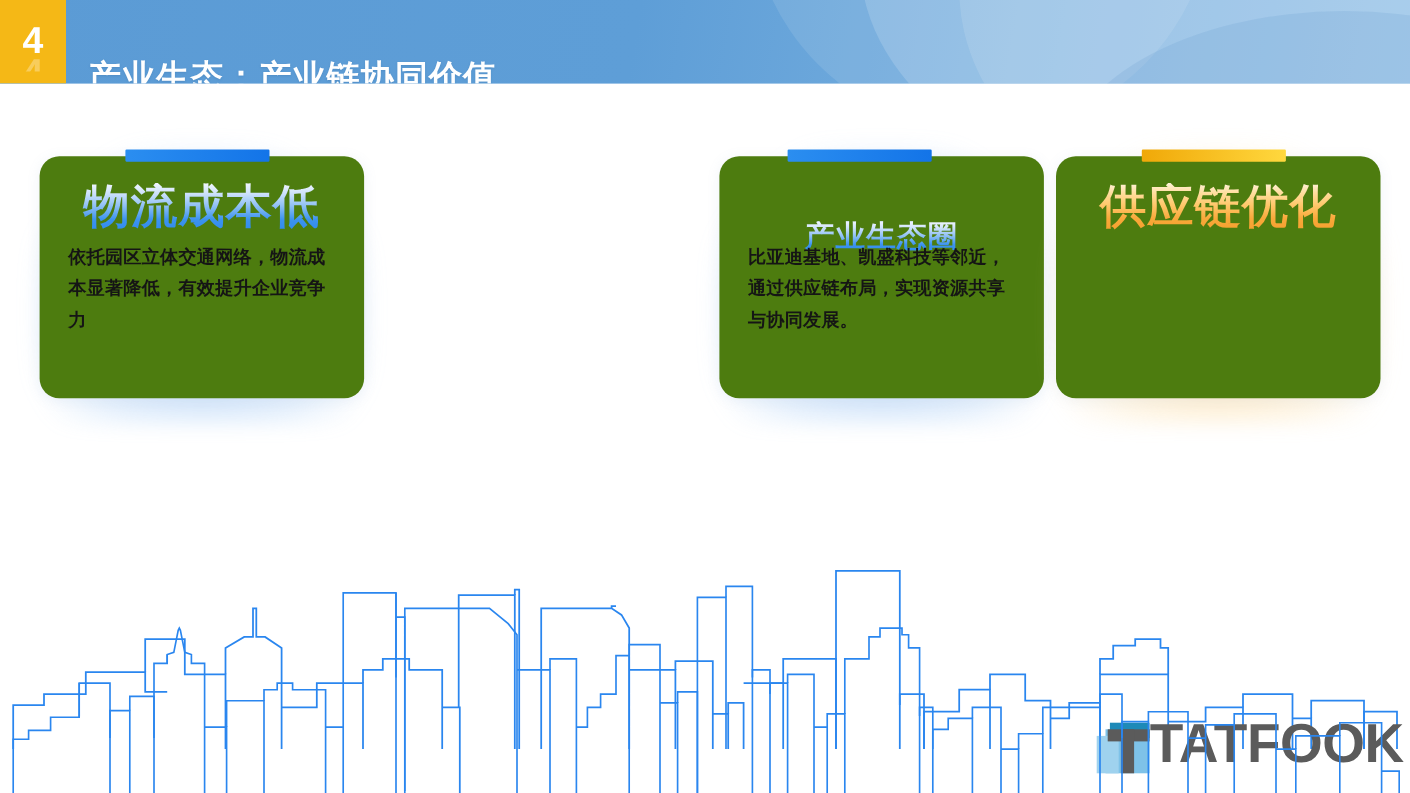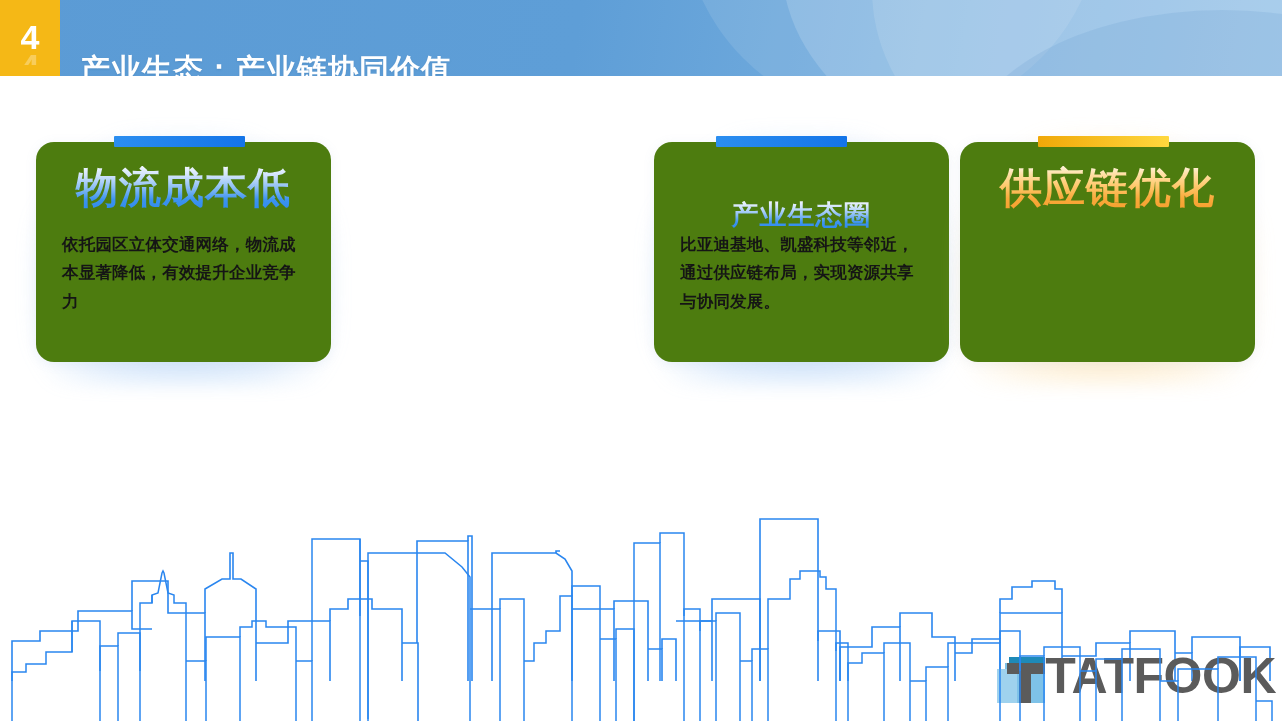--- a/index.html
+++ b/index.html
@@ -140,21 +140,21 @@
   .card-title.blue {
     background-image:linear-gradient(180deg,#f2f7fe 0%,#cfe2fb 22%,#8fc0f5 48%,#3d93ef 76%,#2f8bee 100%);
   }
   .card-title.orange {
     background-image:linear-gradient(180deg,#fff4dd 0%,#ffdfa2 20%,#ffc96d 45%,#f9a93a 74%,#f5a02e 100%);
   }
   .c1 .card-title, .c3 .card-title { font-size:42px; }
   .c2 .card-title { font-size:27px;margin-top:35px; }
 
   .card-body {
-    position:absolute; left:26px; top:88px;
+    position:absolute; left:26px; top:78px;
     width:248px;
     font-size:16.5px;
     font-weight:bold;
     color:#151515;
     line-height:1.72;
     letter-spacing:0.2px;
     text-align:left;
   }
 
   

